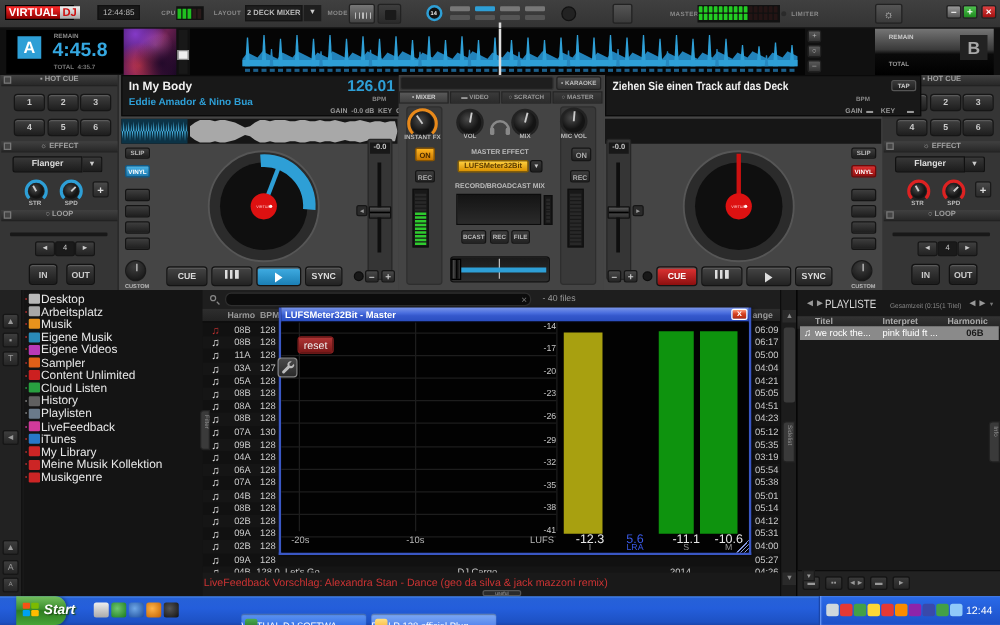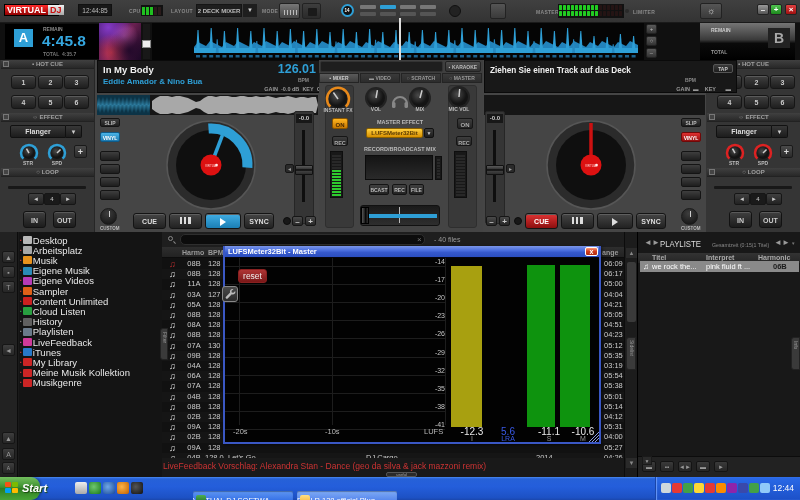--- a/index.html
+++ b/index.html
@@ -152,21 +152,21 @@
 .wrench{position:absolute;left:-3px;top:40px;width:16px;height:16px;background:linear-gradient(#4a4a4a,#2a2a2a);border:1px solid #888;border-radius:3px;color:#ccc;font-size:8px;text-align:center;line-height:15px;}
 .gline{position:absolute;background:#1d1d1d;}
 .glabel{position:absolute;color:#c8c8c8;font-size:7px;width:20px;text-align:right;}
 .lufsbar{position:absolute;bottom:0px;}
 .lufsval{position:absolute;color:#e8e8e8;font-size:10px;font-weight:normal;text-align:center;width:34px;}
 .lufslbl{position:absolute;color:#9a9a9a;font-size:7px;text-align:center;width:34px;}
 .xaxis{position:absolute;color:#b8b8b8;font-size:7.5px;}
 .resizegrip{position:absolute;right:0px;bottom:0px;width:10px;height:10px;background:linear-gradient(135deg,transparent 50%,#8899dd 50%,#8899dd 55%,transparent 55%,transparent 65%,#8899dd 65%,#8899dd 70%,transparent 70%,transparent 80%,#8899dd 80%,#8899dd 85%,transparent 85%);}
 
 .taskbar{left:0;top:477px;width:800px;height:23px;background:linear-gradient(#4b8af0,#2661d8 8%,#245edb 42%,#1d51c4 90%,#1a47ad);}
-.startbtn{position:absolute;left:0;top:0;width:40px;height:23px;background:linear-gradient(#73bf5e,#3c8f2e 45%,#2f7d22 50%,#47a436);border-radius:0 9px 9px 0;box-shadow:1px 0 3px rgba(0,0,0,0.4);color:#fff;font-weight:bold;font-style:italic;font-size:11px;line-height:22px;text-shadow:1px 1px 1px #1a4a10;}
+.startbtn{position:absolute;left:13px;top:0;width:40px;height:23px;background:linear-gradient(#73bf5e,#3c8f2e 45%,#2f7d22 50%,#47a436);border-radius:0 9px 9px 0;box-shadow:1px 0 3px rgba(0,0,0,0.4);color:#fff;font-weight:bold;font-style:italic;font-size:11px;line-height:22px;text-shadow:1px 1px 1px #1a4a10;}
 .qicon{position:absolute;top:5px;width:12px;height:12px;border-radius:2px;}
 .taskbtn{position:absolute;top:14px;height:19px;background:linear-gradient(#5f96f2,#3a75e8 45%,#3068de);border-radius:2px;box-shadow:0 1px 1px rgba(0,0,0,0.3) inset;color:#fff;font-size:7.5px;line-height:19px;white-space:nowrap;overflow:hidden;}
 .ticon{position:absolute;left:3px;top:4px;width:10px;height:10px;border-radius:2px;}
 .tray{position:absolute;left:655px;top:0;width:145px;height:23px;background:linear-gradient(#2a6ae8,#1c50c8);border-left:1px solid #1a45a8;box-shadow:1px 0 1px #6a9af8 inset;}
 .trayicon{position:absolute;top:6px;width:10px;height:10px;border-radius:2px;}
 .traytime{position:absolute;right:6px;top:6px;color:#fff;font-size:8.5px;}
 </style></head>
 <body>
 <div class="abs topbar"></div>
 <div class="abs logo">

